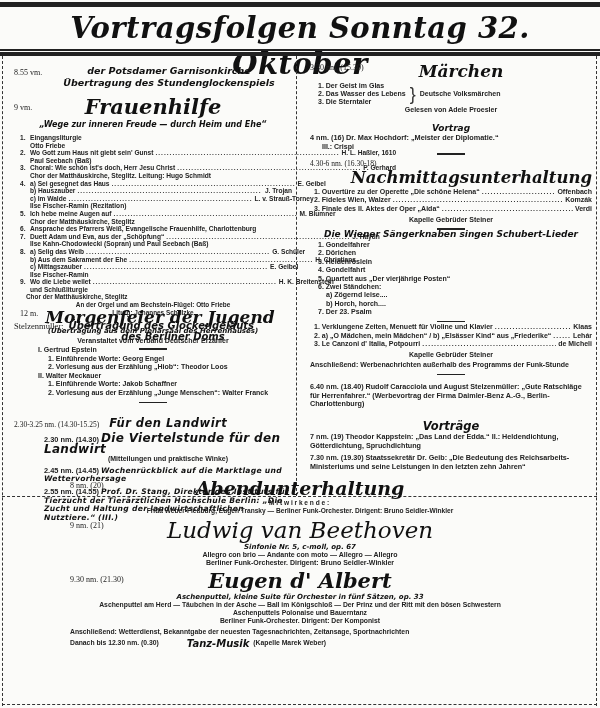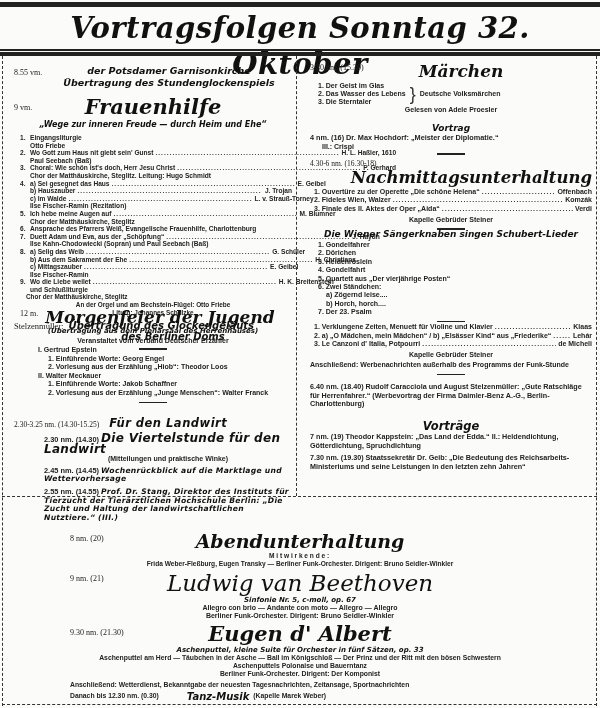--- a/index.html
+++ b/index.html
@@ -326,21 +326,21 @@
 
     <div class="block" style="left:6px;top:362px;width:282px;">
       <div class="bold-title center" style="font-size:11.5px;line-height:14px;">Vorträge</div>
       <div id="vt-items" class="sm" style="font-size:7.2px;line-height:8.5px;">
           <div style="margin-bottom:4px;">7 nm. (19) Theodor Kappstein: „Das Land der Edda.“ II.: Heldendichtung, Götterdichtung, Spruchdichtung</div>
           <div style="margin-bottom:4px;">7.30 nm. (19.30) Staatssekretär Dr. Geib: „Die Bedeutung des Reichsarbeits-Ministeriums und seine Leistungen in den letzten zehn Jahren“</div>
         </div>
     </div>
   </div>
 
-  <div class="block" style="left:10px;top:530px;width:580px;">
+  <div class="block" style="left:10px;top:477px;width:580px;">
     <div style="position:relative;height:22px;">
       <span class="time" style="position:absolute;left:60px;top:4px;">8 nm. (20)</span>
       <div class="big-title" style="font-size:19px;line-height:22px;">Abendunterhaltung</div>
     </div>
     <div class="sm center spaced" style="font-size:6.6px;">Mitwirkende:</div>
     <div class="sm center" style="font-size:6.6px;">Frida Weber-Fleßburg, Eugen Transky — Berliner Funk-Orchester. Dirigent: Bruno Seidler-Winkler</div>
 
     <div style="position:relative;height:26px;margin-top:3px;">
       <span class="time" style="position:absolute;left:60px;top:4px;">9 nm. (21)</span>
       <div class="big-title" style="font-size:23px;line-height:26px;font-weight:normal;">Ludwig van Beethoven</div>

